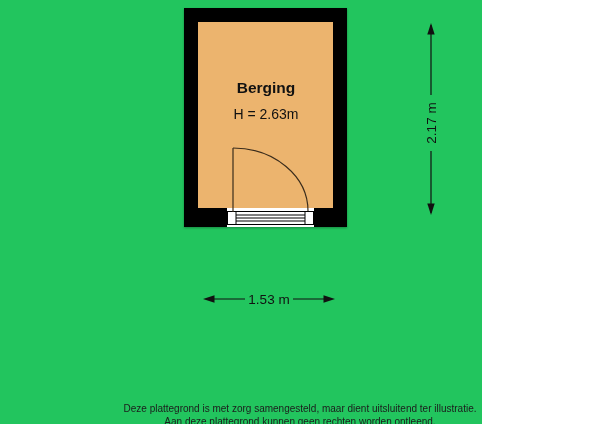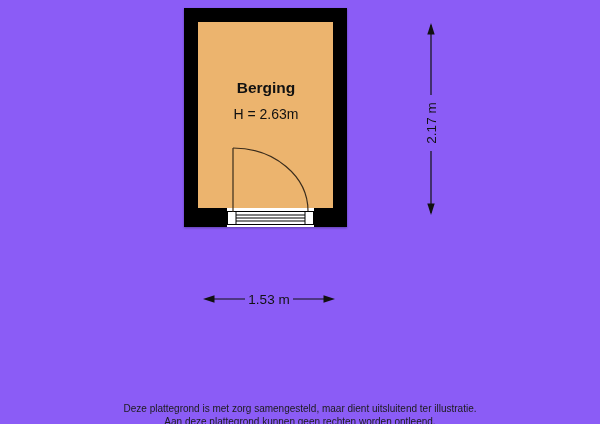--- a/index.html
+++ b/index.html
@@ -1,20 +1,20 @@
 <!DOCTYPE html>
 <html><head>
 <meta charset="utf-8">
 <style>
   html, body { margin: 0; padding: 0; background: #ffffff; }
   #stage {
     position: relative;
-    width: 600px;
+    width: 482px;
     height: 424px;
-    background: #8b5cf6;
+    background: #22c55e;
     font-family: "Liberation Sans", sans-serif;
     overflow: hidden;
   }
   #plan-svg { position: absolute; left: 0; top: 0; }
   .walls { filter: drop-shadow(0.5px 1.5px 1px rgba(0,0,0,0.30)); }
   .room-name {
     font-family: "Liberation Sans", sans-serif;
     font-size: 15.5px;
     font-weight: bold;
     fill: #111111;

